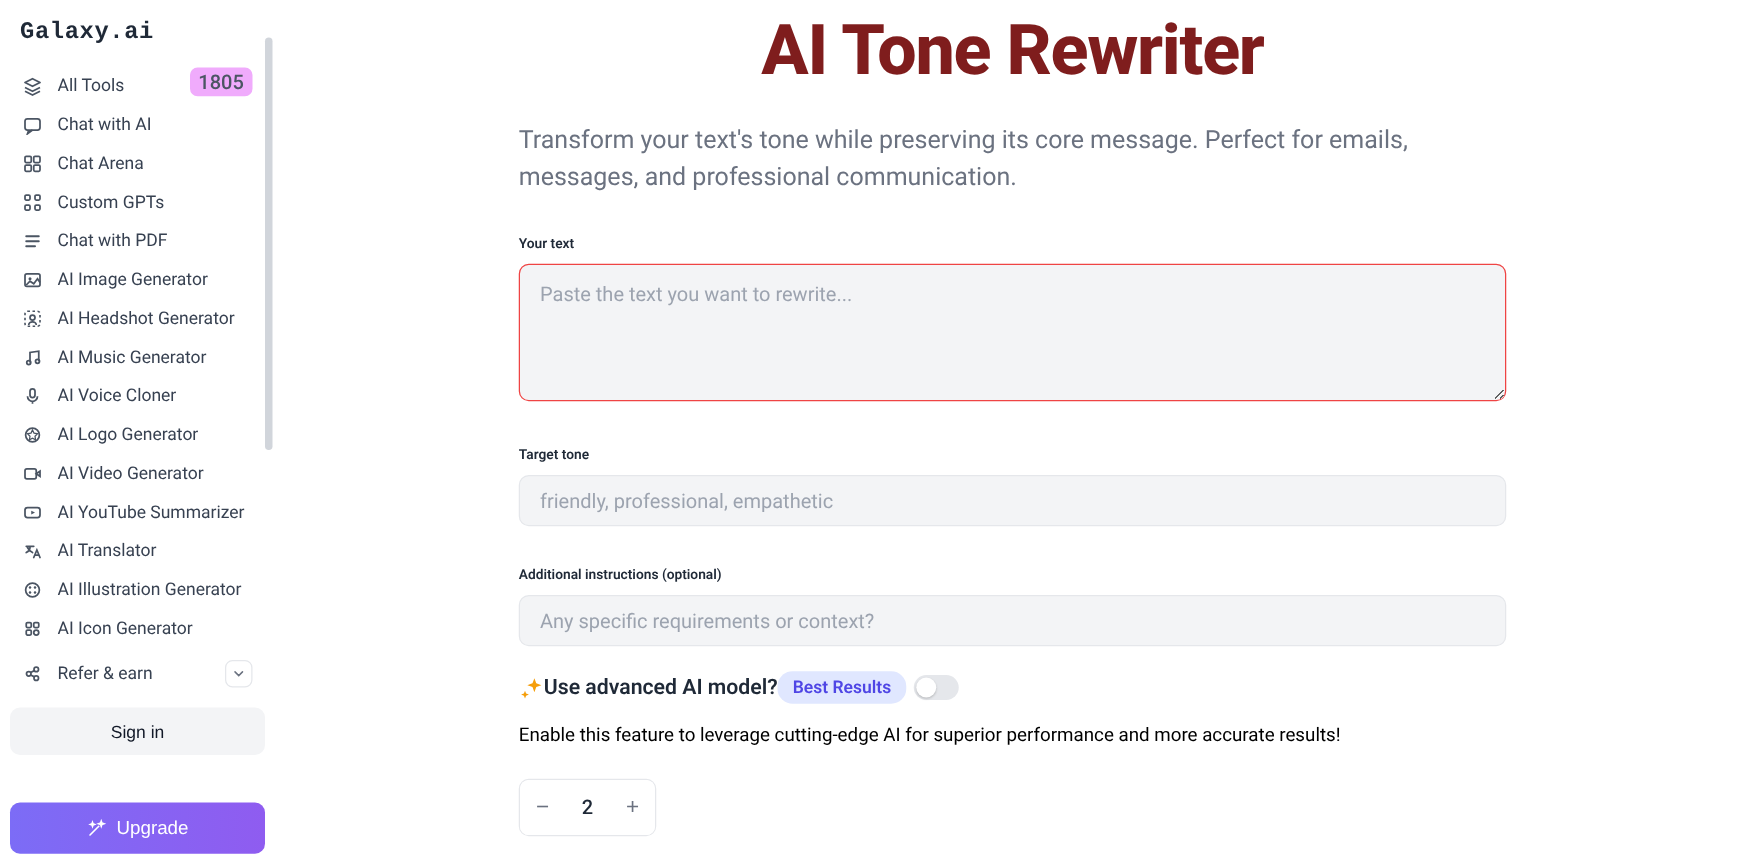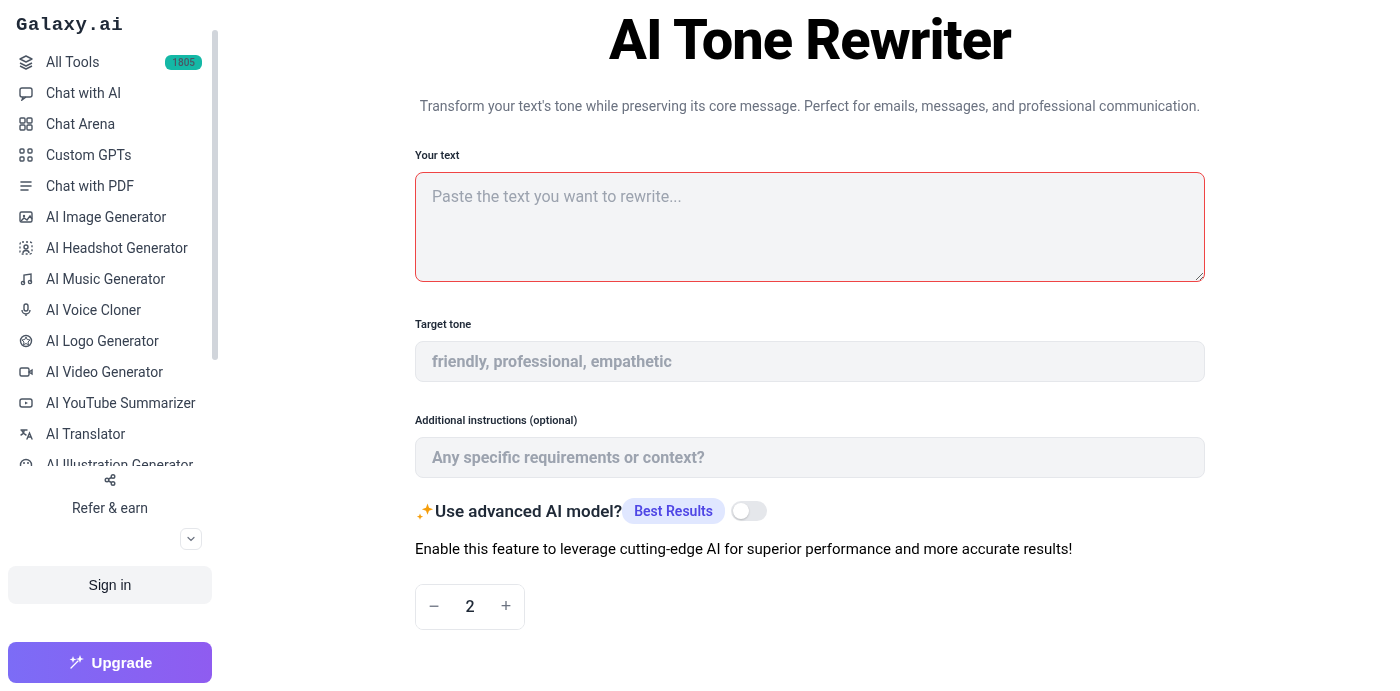--- a/index.html
+++ b/index.html
@@ -6,34 +6,34 @@
     body { font-family: -apple-system, BlinkMacSystemFont, "Segoe UI", Roboto, sans-serif; background: #fff; color: #1f2937; height: 691px; width: 1400px; overflow: hidden; }
     .app { display: flex; height: 100%; }
     .sidebar { width: 220px; background: #fff; display: flex; flex-direction: column; position: relative; padding: 8px 8px 0 8px; }
     .sidebar-scroll-track { position: absolute; right: 2px; top: 30px; bottom: 100px; width: 6px; }
     .sidebar-scroll-thumb { position: absolute; top: 0; width: 6px; height: 330px; background: #d1d5db; border-radius: 3px; }
     .brand { font-family: "Courier New", monospace; font-weight: 700; font-size: 19px; padding: 6px 8px 10px 8px; letter-spacing: 0.5px; }
     .nav { flex: 1; overflow: hidden; }
     .nav-item { display: flex; align-items: flex-end; gap: 12px; padding: 7px 10px; font-size: 14px; color: #374151; border-radius: 6px; cursor: pointer; margin: 1px 0; white-space: nowrap; }
     .nav-icon { width: 16px; height: 16px; flex-shrink: 0; color: #4b5563; display: inline-flex; align-items: center; justify-content: center; }
     .nav-label { flex: 1; overflow: hidden; text-overflow: ellipsis; }
-    .nav-badge { background: #14b8a6; color: #4b5563; font-size: 10px; padding: 2px 7px; border-radius: 6px; font-weight: 500; }
+    .nav-badge { background: #f0abfc; color: #4b5563; font-size: 16px; padding: 2px 7px; border-radius: 6px; font-weight: 500; }
     .sidebar-bottom { padding: 0 0 8px 0; }
-    .refer-row { display: flex; align-items: center; gap: 12px; padding: 6px 10px; font-size: 14px; color: #374151; cursor: pointer; position: relative; flex-direction: column; }
+    .refer-row { display: flex; align-items: center; gap: 12px; padding: 6px 10px; font-size: 14px; color: #374151; cursor: pointer; position: relative; }
     .refer-caret { margin-left: auto; width: 22px; height: 22px; border: 1px solid #e5e7eb; border-radius: 6px; display: flex; align-items: center; justify-content: center; color: #6b7280; }
     .signin-btn { margin: 10px 0 0 0; width: 100%; background: #f3f4f6; border: none; padding: 11px 0; font-size: 14px; font-weight: 500; border-radius: 8px; cursor: pointer; color: #111827; }
-    .upgrade-btn { margin-top: 38px; width: 100%; background: linear-gradient(90deg, #7c6cf6, #8f5cf0); color: #fff; border: none; padding: 12px 0; font-size: 15px; font-weight: 700; border-radius: 8px; cursor: pointer; display: flex; align-items: center; justify-content: center; gap: 8px; }
+    .upgrade-btn { margin-top: 38px; width: 100%; background: linear-gradient(90deg, #7c6cf6, #8f5cf0); color: #fff; border: none; padding: 12px 0; font-size: 15px; font-weight: 400; border-radius: 8px; cursor: pointer; display: flex; align-items: center; justify-content: center; gap: 8px; }
     .main { flex: 1; overflow-y: auto; padding: 10px 60px 30px 60px; }
     .content { max-width: 790px; margin: 0 auto; }
-    .page-title { font-size: 56px; font-weight: 800; text-align: center; color: #000000; line-height: 1.1; letter-spacing: -1px; }
-    .page-sub { font-size: 14px; color: #6b7280; text-align: center; margin-top: 24px; line-height: 1.5; }
+    .page-title { font-size: 56px; font-weight: 800; text-align: center; color: #7f1d1d; line-height: 1.1; letter-spacing: -1px; }
+    .page-sub { font-size: 20px; color: #6b7280; margin-top: 24px; line-height: 1.5; }
     .field-label { font-size: 11px; font-weight: 600; color: #1f2937; margin-top: 32px; margin-bottom: 10px; }
     .textarea { width: 100%; min-height: 110px; background: #f3f4f6; border: 1px solid #ef4444; border-radius: 8px; padding: 14px 16px; font-size: 16px; color: #374151; resize: vertical; font-family: inherit; }
     .textarea::placeholder { color: #9ca3af; }
-    .input { width: 100%; background: #f3f4f6; border: 1px solid #e5e7eb; border-radius: 8px; padding: 10px 16px; font-size: 16px; color: #374151; font-family: inherit; font-weight: bold; }
+    .input { width: 100%; background: #f3f4f6; border: 1px solid #e5e7eb; border-radius: 8px; padding: 10px 16px; font-size: 16px; color: #374151; font-family: inherit; }
     .input::placeholder { color: #9ca3af; }
     .adv-row { display: flex; align-items: center; gap: 0; margin-top: 20px; }
     .sparkle-icon { width: 20px; height: 20px; color: #f59e0b; }
     .adv-label { font-size: 17px; font-weight: 600; color: #1f2937; }
     .best-badge { background: #e0e7ff; color: #4f46e5; font-size: 14px; font-weight: 600; padding: 5px 12px; border-radius: 12px; }
     .toggle { width: 36px; height: 20px; background: #e5e7eb; border-radius: 999px; position: relative; cursor: pointer; margin-left: 6px; }
     .toggle-knob { position: absolute; top: 2px; left: 2px; width: 16px; height: 16px; background: #fff; border-radius: 50%; box-shadow: 0 1px 2px rgba(0,0,0,0.2); }
     .adv-desc { font-size: 15px; color: #000000; margin-top: 16px; }
     .action-row { display: flex; gap: 14px; margin-top: 26px; align-items: stretch; }
     .stepper { display: flex; align-items: center; border: 1px solid #e5e7eb; border-radius: 8px; overflow: hidden; }

